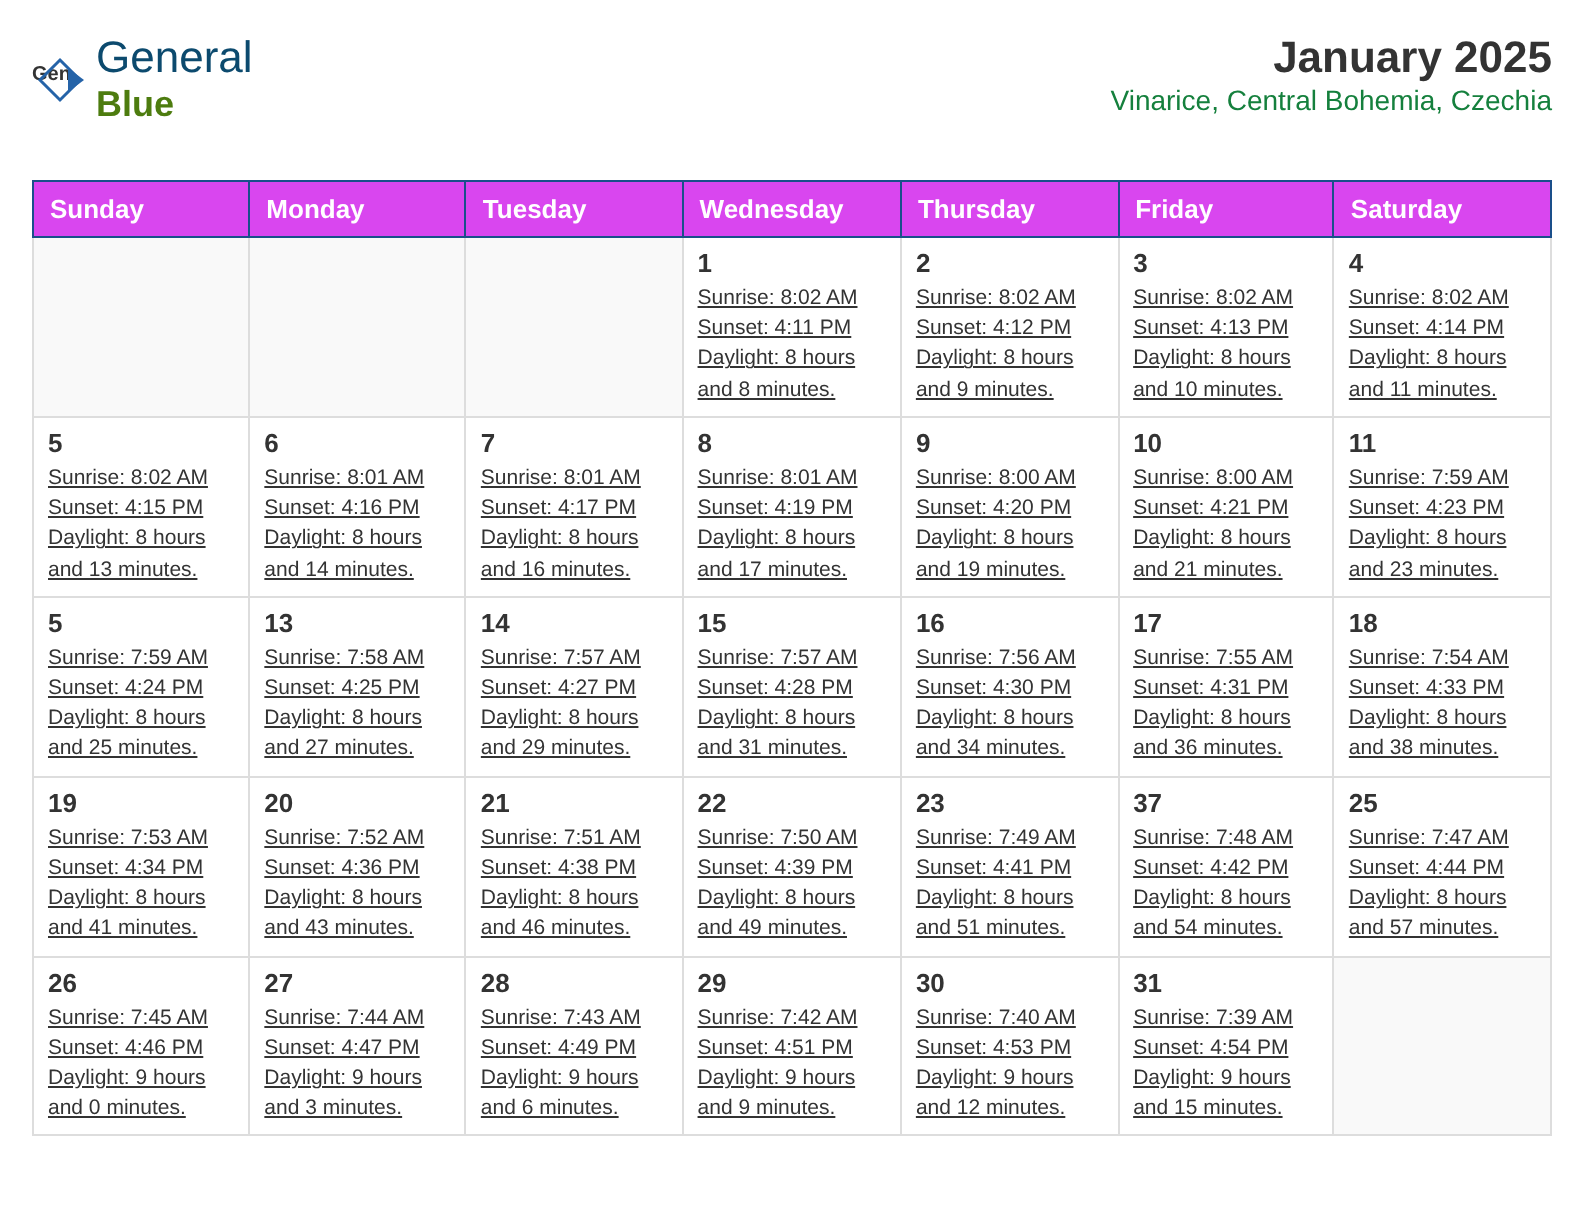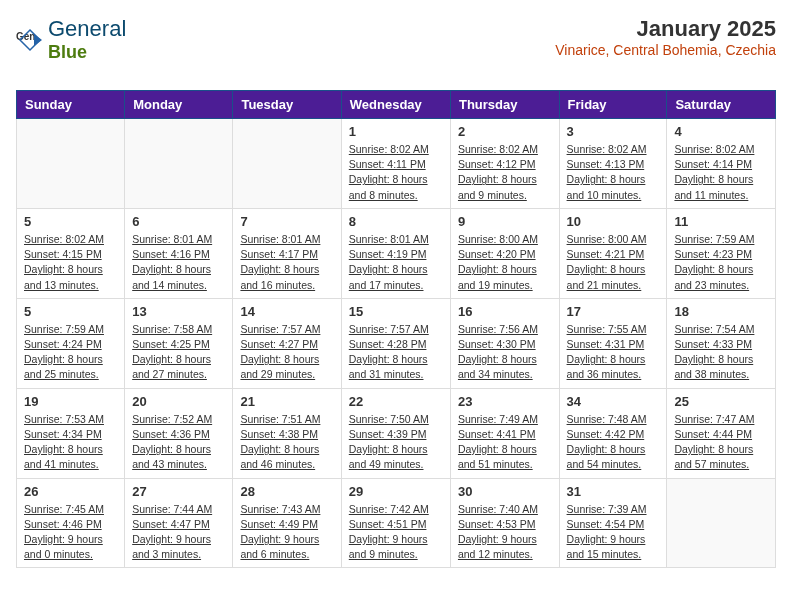--- a/index.html
+++ b/index.html
@@ -28,29 +28,29 @@
     .title-block {
       text-align: right;
     }
     .month-title {
       font-size: 22px;
       font-weight: bold;
       color: #333;
     }
     .location {
       font-size: 14px;
-      color: #c2410c;
+      color: #15803d;
     }
     .calendar {
       width: 100%;
       border-collapse: collapse;
       border: 1px solid #ccc;
     }
     .calendar th {
-      background-color: #4c1d95;
+      background-color: #d946ef;
       color: #fff;
       text-align: left;
       padding: 6px 8px;
       font-size: 13px;
       font-weight: bold;
       border: 1px solid #1a4f8a;
     }
     .calendar td {
       vertical-align: top;
       padding: 5px 7px;
@@ -208,21 +208,21 @@
         </td>
         <td>
           <div class="day-number">22</div>
           <div class="day-info">Sunrise: 7:50 AM<br>Sunset: 4:39 PM<br>Daylight: 8 hours and 49 minutes.</div>
         </td>
         <td>
           <div class="day-number">23</div>
           <div class="day-info">Sunrise: 7:49 AM<br>Sunset: 4:41 PM<br>Daylight: 8 hours and 51 minutes.</div>
         </td>
         <td>
-          <div class="day-number">34</div>
+          <div class="day-number">37</div>
           <div class="day-info">Sunrise: 7:48 AM<br>Sunset: 4:42 PM<br>Daylight: 8 hours and 54 minutes.</div>
         </td>
         <td>
           <div class="day-number">25</div>
           <div class="day-info">Sunrise: 7:47 AM<br>Sunset: 4:44 PM<br>Daylight: 8 hours and 57 minutes.</div>
         </td>
       </tr>
       <tr>
         <td>
           <div class="day-number">26</div>

